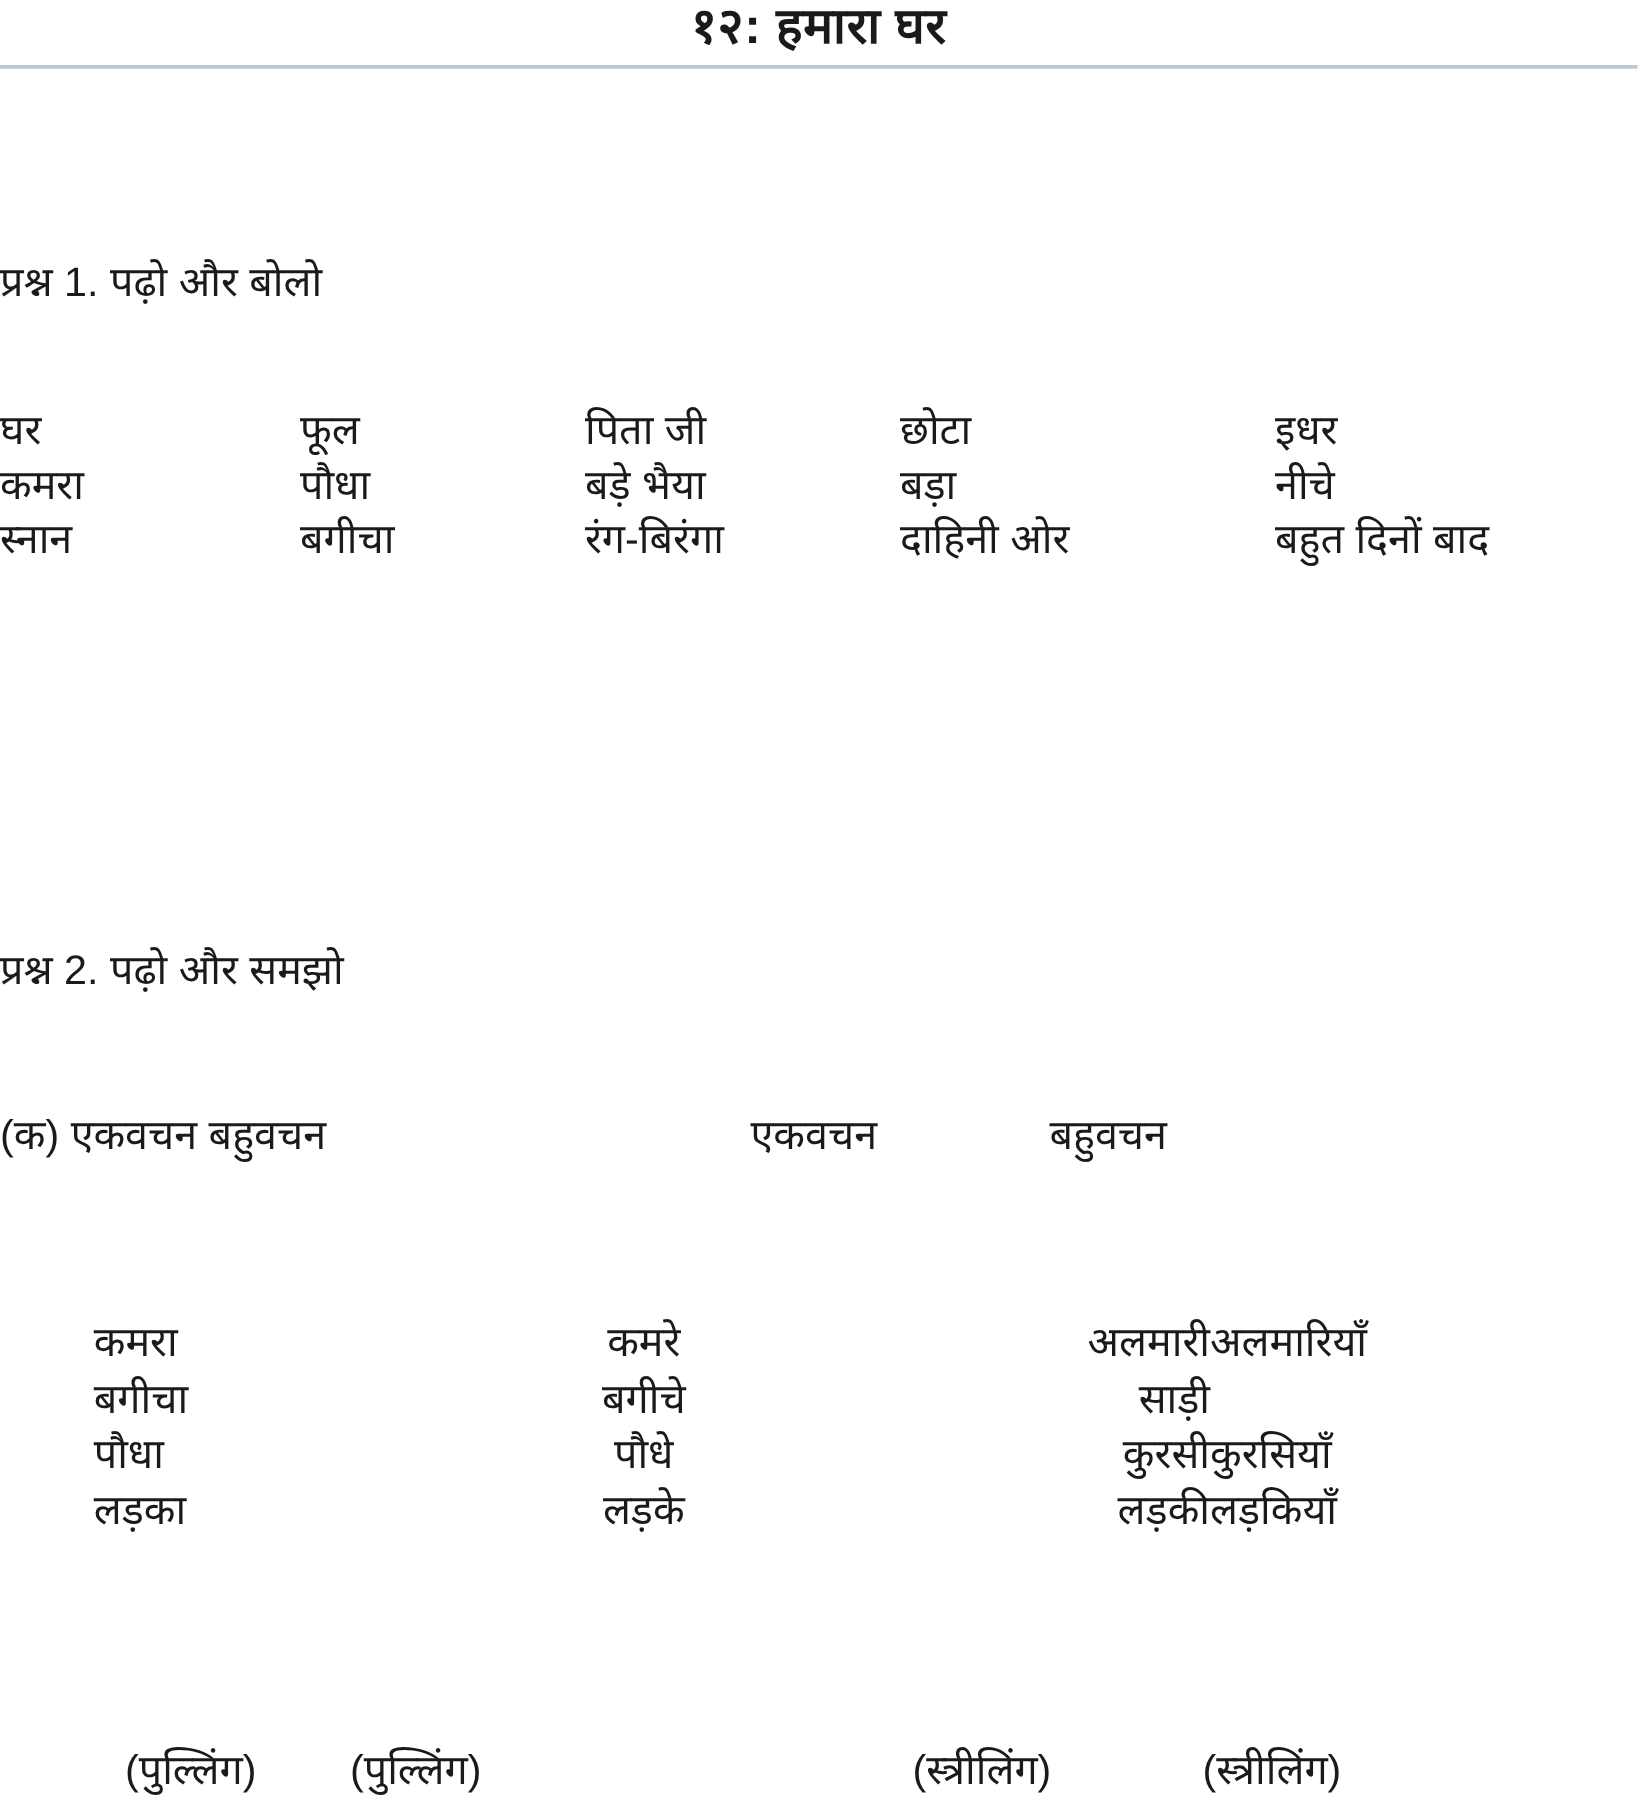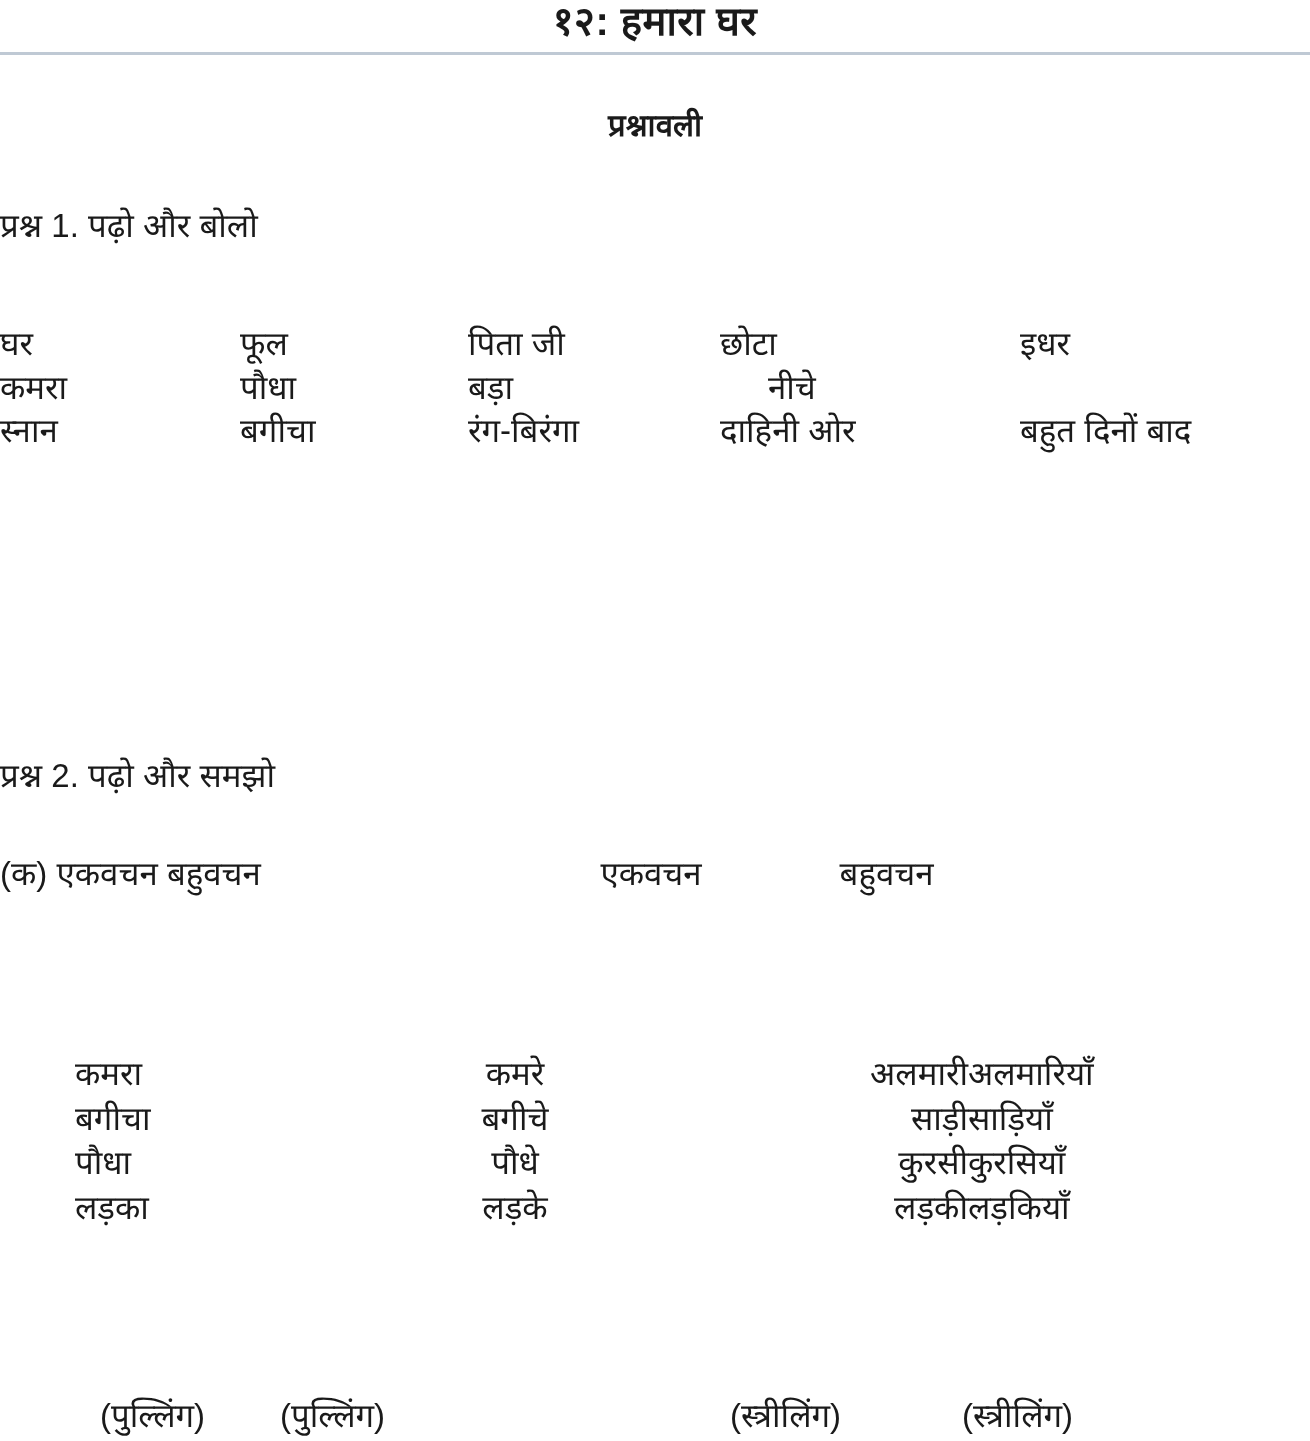--- a/index.html
+++ b/index.html
@@ -73,21 +73,21 @@
   .c4 { width: 300px; text-align: left; }
   .c5 { width: 290px; text-align: left; }
 
   .q2 {
     position: absolute;
     left: 0px;
     top: 752px;
   }
   .vachan-head {
     position: absolute;
-    top: 850px;
+    top: 884px;
     left: 0px;
     width: 1061px;
     font-size: 33px;
     display: flex;
   }
   .vh-left { width: 730px; white-space: nowrap; }
   .vh-right { width: 560px; white-space: nowrap; }
   .vh-right span.ek { display: inline-block; width: 230px; }
 
   .pairs {
@@ -119,35 +119,35 @@
   .g4 { width: 300px; white-space: nowrap; }
 </style>
 </head>
 <body>
 
 <div class="page">
 
   <h1 class="chapter-title">१२: हमारा घर</h1>
   <div class="title-rule"></div>
 
-  <h2 class="section-heading">प्रश्नावली</h2>
 
   <div class="question q1">प्रश्न 1. पढ़ो और बोलो</div>
 
   <div class="word-grid">
     <div class="word-row">
       <div class="c1">घर</div>
       <div class="c2">फूल</div>
       <div class="c3">पिता जी</div>
       <div class="c4">छोटा</div>
       <div class="c5">इधर</div>
     </div>
     <div class="word-row">
       <div class="c1">कमरा</div>
       <div class="c2">पौधा</div>
+      <div class="c3">बड़े भैया</div>
       <div class="c4">बड़ा</div>
       <div class="c5">नीचे</div>
     </div>
     <div class="word-row">
       <div class="c1">स्नान</div>
       <div class="c2">बगीचा</div>
       <div class="c3">रंग-बिरंगा</div>
       <div class="c4">दाहिनी ओर</div>
       <div class="c5">बहुत दिनों बाद</div>
     </div>
@@ -173,21 +173,20 @@
       <div class="p-sing">कमरा</div>
       <div class="p-plur">कमरे</div>
       <div class="p-sing2">अलमारी</div>
       <div class="p-plur2">अलमारियाँ</div>
     </div>
     <div class="pair-row">
       <div class="p-gap"></div>
       <div class="p-sing">बगीचा</div>
       <div class="p-plur">बगीचे</div>
       <div class="p-sing2">साड़ी</div>
-      <div class="p-plur2">साड़ियाँ</div>
     </div>
     <div class="pair-row">
       <div class="p-gap"></div>
       <div class="p-sing">पौधा</div>
       <div class="p-plur">पौधे</div>
       <div class="p-sing2">कुरसी</div>
       <div class="p-plur2">कुरसियाँ</div>
     </div>
     <div class="pair-row">
       <div class="p-gap"></div>

